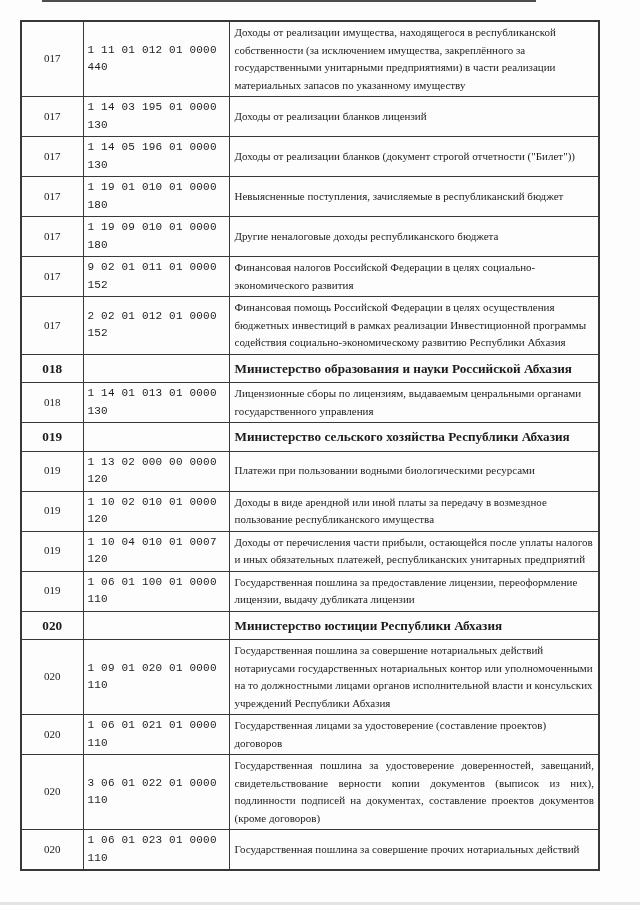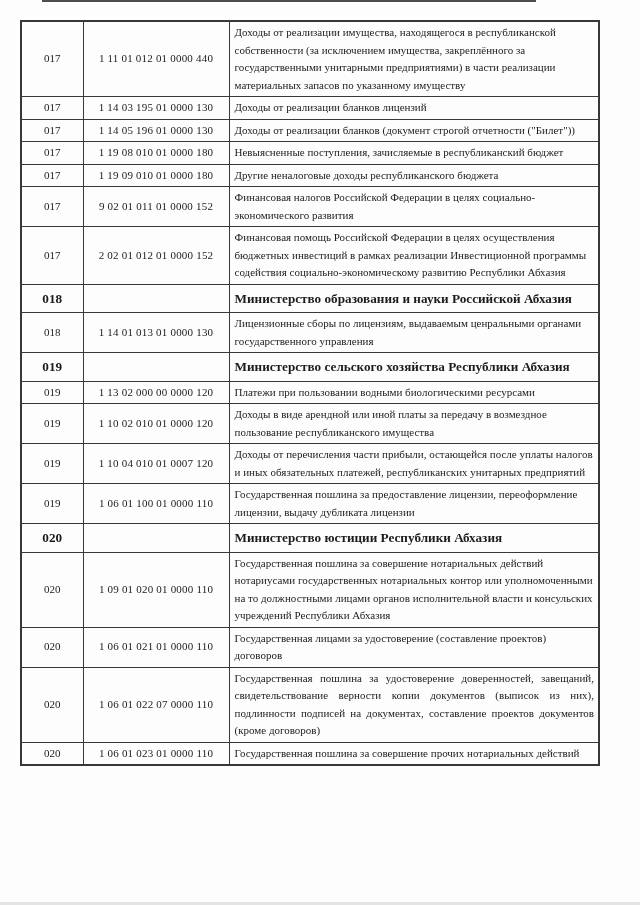--- a/index.html
+++ b/index.html
@@ -33,21 +33,21 @@
   }
   .budget-table td{
     border:1.5px solid var(--border);
     font-size:11px;
     line-height:17.5px;
     vertical-align:middle;
     padding:2px 4px;
     overflow:hidden;
   }
   .budget-table td.c1{width:62px;text-align:center;}
-  .budget-table td.c2{width:146px;text-align:center;letter-spacing:.2px;}
+  .budget-table td.c2{width:146px;text-align:left;letter-spacing:.2px;font-family:Liberation Mono, monospace;}
   .budget-table td.c3{width:370px;text-align:left;padding-left:5px;}
   tr.section td{font-weight:bold;padding-top:5px;padding-bottom:5px;font-size:13.2px;}
   tr.justify td.c3{text-align:justify;}
 </style>
 </head>
 <body>
 
 <div class="page">
   <div class="top-artifact"></div>
 
@@ -68,21 +68,21 @@
     <td class="c2">1 14 03 195 01 0000 130</td>
     <td class="c3">Доходы от реализации бланков лицензий</td>
   </tr>
         <tr>
     <td class="c1">017</td>
     <td class="c2">1 14 05 196 01 0000 130</td>
     <td class="c3">Доходы от реализации бланков (документ строгой отчетности ("Билет"))</td>
   </tr>
         <tr>
     <td class="c1">017</td>
-    <td class="c2">1 19 08 010 01 0000 180</td>
+    <td class="c2">1 19 01 010 01 0000 180</td>
     <td class="c3">Невыясненные поступления, зачисляемые в республиканский бюджет</td>
   </tr>
         <tr>
     <td class="c1">017</td>
     <td class="c2">1 19 09 010 01 0000 180</td>
     <td class="c3">Другие неналоговые доходы республиканского бюджета</td>
   </tr>
         <tr>
     <td class="c1">017</td>
     <td class="c2">9 02 01 011 01 0000 152</td>
@@ -138,21 +138,21 @@
     <td class="c2">1 09 01 020 01 0000 110</td>
     <td class="c3">Государственная пошлина за совершение нотариальных действий нотариусами государственных нотариальных контор или уполномоченными на то должностными лицами органов исполнительной власти и консульских учреждений Республики Абхазия</td>
   </tr>
         <tr>
     <td class="c1">020</td>
     <td class="c2">1 06 01 021 01 0000 110</td>
     <td class="c3">Государственная лицами за удостоверение (составление проектов) договоров</td>
   </tr>
         <tr class="justify">
     <td class="c1">020</td>
-    <td class="c2">1 06 01 022 07 0000 110</td>
+    <td class="c2">3 06 01 022 01 0000 110</td>
     <td class="c3">Государственная пошлина за удостоверение доверенностей, завещаний, свидетельствование верности копии документов (выписок из них), подлинности подписей на документах, составление проектов документов (кроме договоров)</td>
   </tr>
         <tr class="justify">
     <td class="c1">020</td>
     <td class="c2">1 06 01 023 01 0000 110</td>
     <td class="c3">Государственная пошлина за совершение прочих нотариальных действий</td>
   </tr>
       </tbody>
   </table>
 

